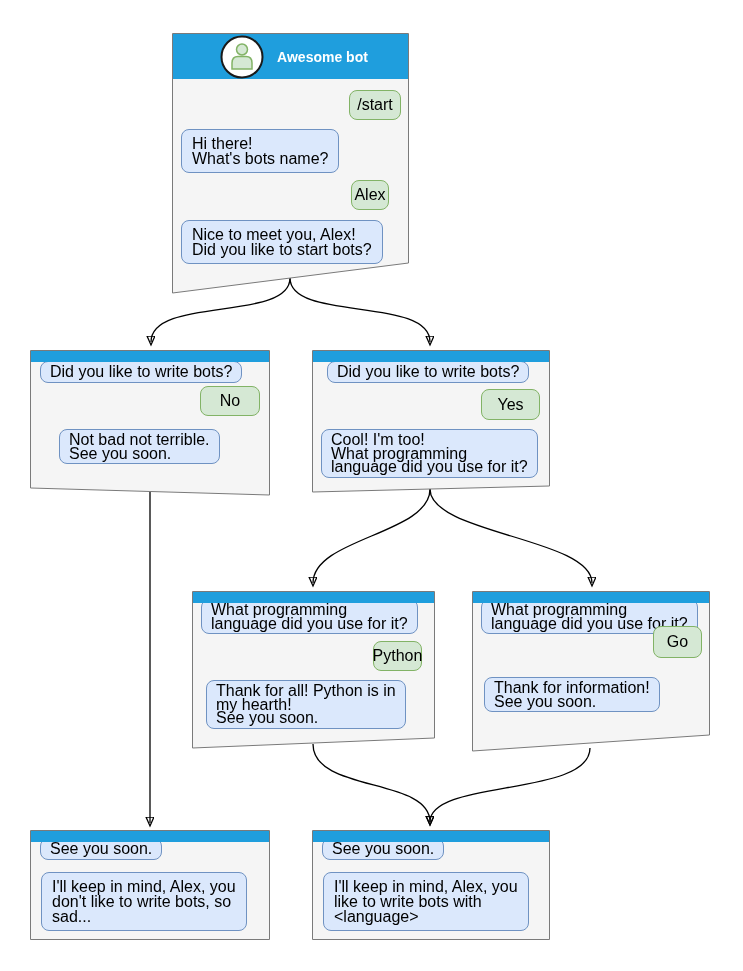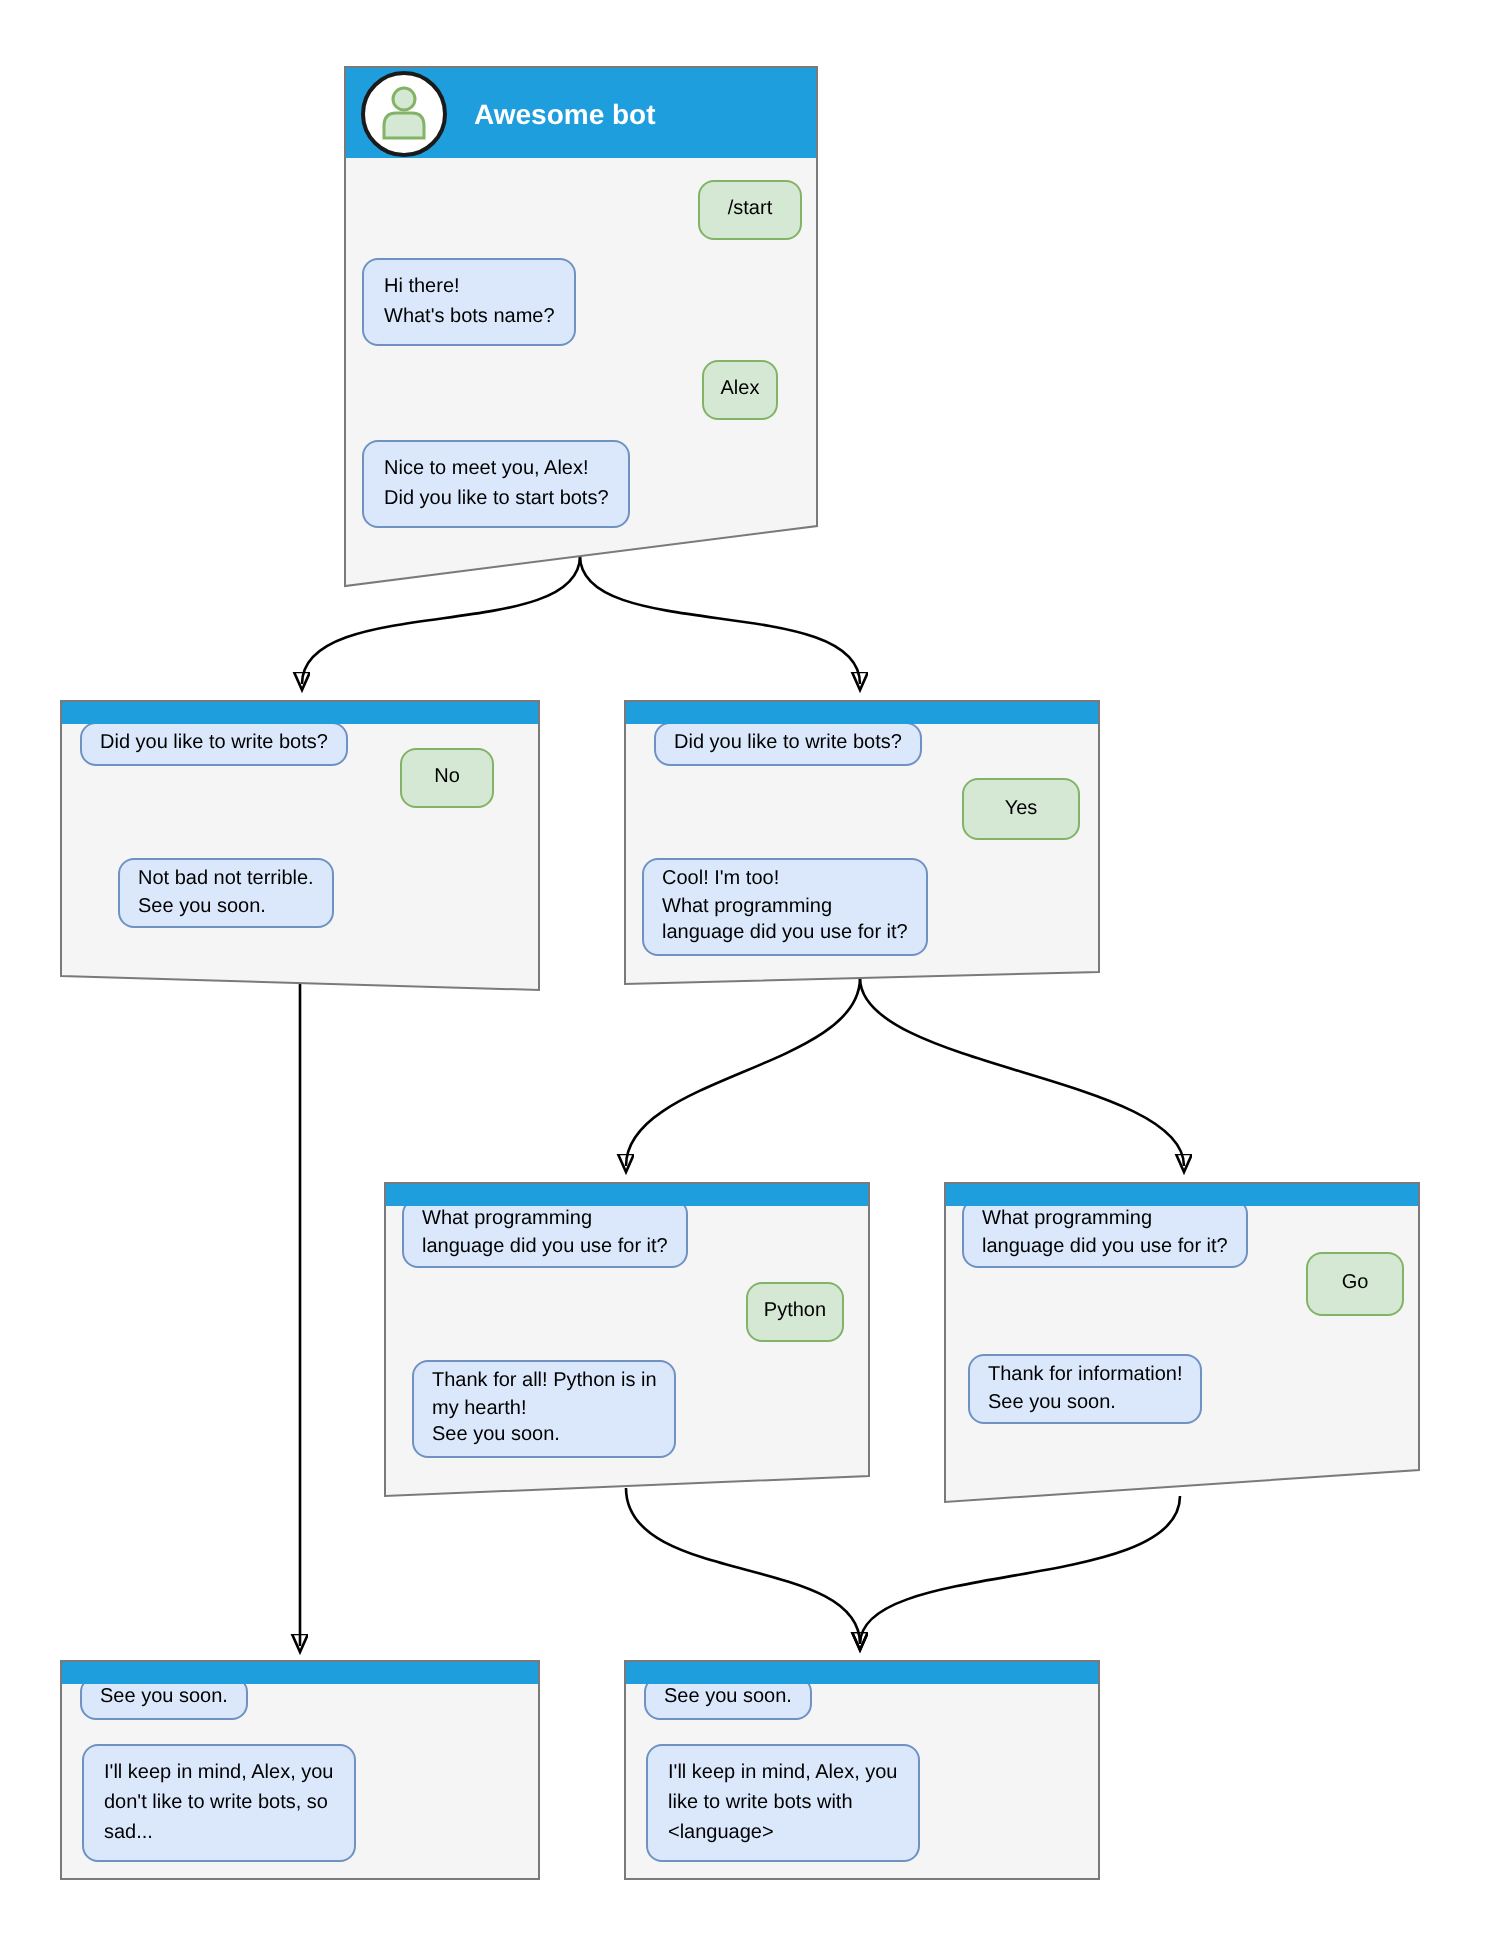--- a/index.html
+++ b/index.html
@@ -7,30 +7,30 @@
     position:relative;width:743px;height:971px;background:#ffffff;
     font-family:"Liberation Sans",sans-serif;overflow:hidden;
   }
   #connectors{position:absolute;left:0;top:0;z-index:0;}
   #connectors path{fill:none;stroke:#000;stroke-width:1.3px;}
   .window{position:absolute;z-index:1;}
   .frame{position:absolute;left:0;top:0;z-index:1;overflow:visible;}
   .frame polygon{fill:#f5f5f5;stroke:#7a7a7a;stroke-width:1;}
   .header{
     position:absolute;left:1px;top:1px;right:1px;height:45px;background:#1f9edd;
-    z-index:3;display:flex;align-items:center;
+    z-index:3;display:flex;align-items:center;justify-content:center;
   }
   .header .title{color:#ffffff;font-weight:bold;font-size:14px;margin-left:13px;}
   .avatar{margin-left:7px;flex:0 0 auto;}
   .titlebar{
     position:absolute;left:1px;top:1px;right:1px;height:11px;background:#1f9edd;z-index:3;
   }
   .bubble{
     position:absolute;z-index:2;box-sizing:border-box;border-radius:8px;
-    font-size:10px;line-height:13.5px;white-space:pre;color:#000;
+    font-size:16px;line-height:13.5px;white-space:pre;color:#000;
   }
   .bot{background:#dbe8fc;border:1px solid #6f92c2;padding:3px 9px;}
   .user{
     background:#d5e8d4;border:1px solid #82b366;padding:0 4px;
     display:flex;align-items:center;justify-content:center;text-align:center;
   }
   .roomy{padding:6px 10px;line-height:15px;}
 </style>
 </head>
 <body>
@@ -71,21 +71,21 @@
     <div class="bubble bot roomy" style="left:9px;top:187px">Nice to meet you, Alex!
 Did you like to start bots?</div>
   </div>
 
   <div class="window" style="left:30px;top:350px;width:240px;height:146px">
     <svg class="frame" width="241" height="147">
       <polygon points="0.5,0.5 239.5,0.5 239.5,145 0.5,138"></polygon>
     </svg>
     <div class="titlebar"></div>
     <div class="bubble bot" style="left:10px;top:11px">Did you like to write bots?</div>
-    <div class="bubble user" style="left:170px;top:24px;width:47px;height:30px">No</div>
+    <div class="bubble user" style="left:170px;top:36px;width:60px;height:30px">No</div>
     <div class="bubble bot" style="left:29px;top:79px">Not bad not terrible.
 See you soon.</div>
   </div>
 
   <div class="window" style="left:312px;top:350px;width:238px;height:142px">
     <svg class="frame" width="239" height="143">
       <polygon points="0.5,0.5 237.5,0.5 237.5,136 0.5,142"></polygon>
     </svg>
     <div class="titlebar"></div>
     <div class="bubble bot" style="left:15px;top:11px">Did you like to write bots?</div>

